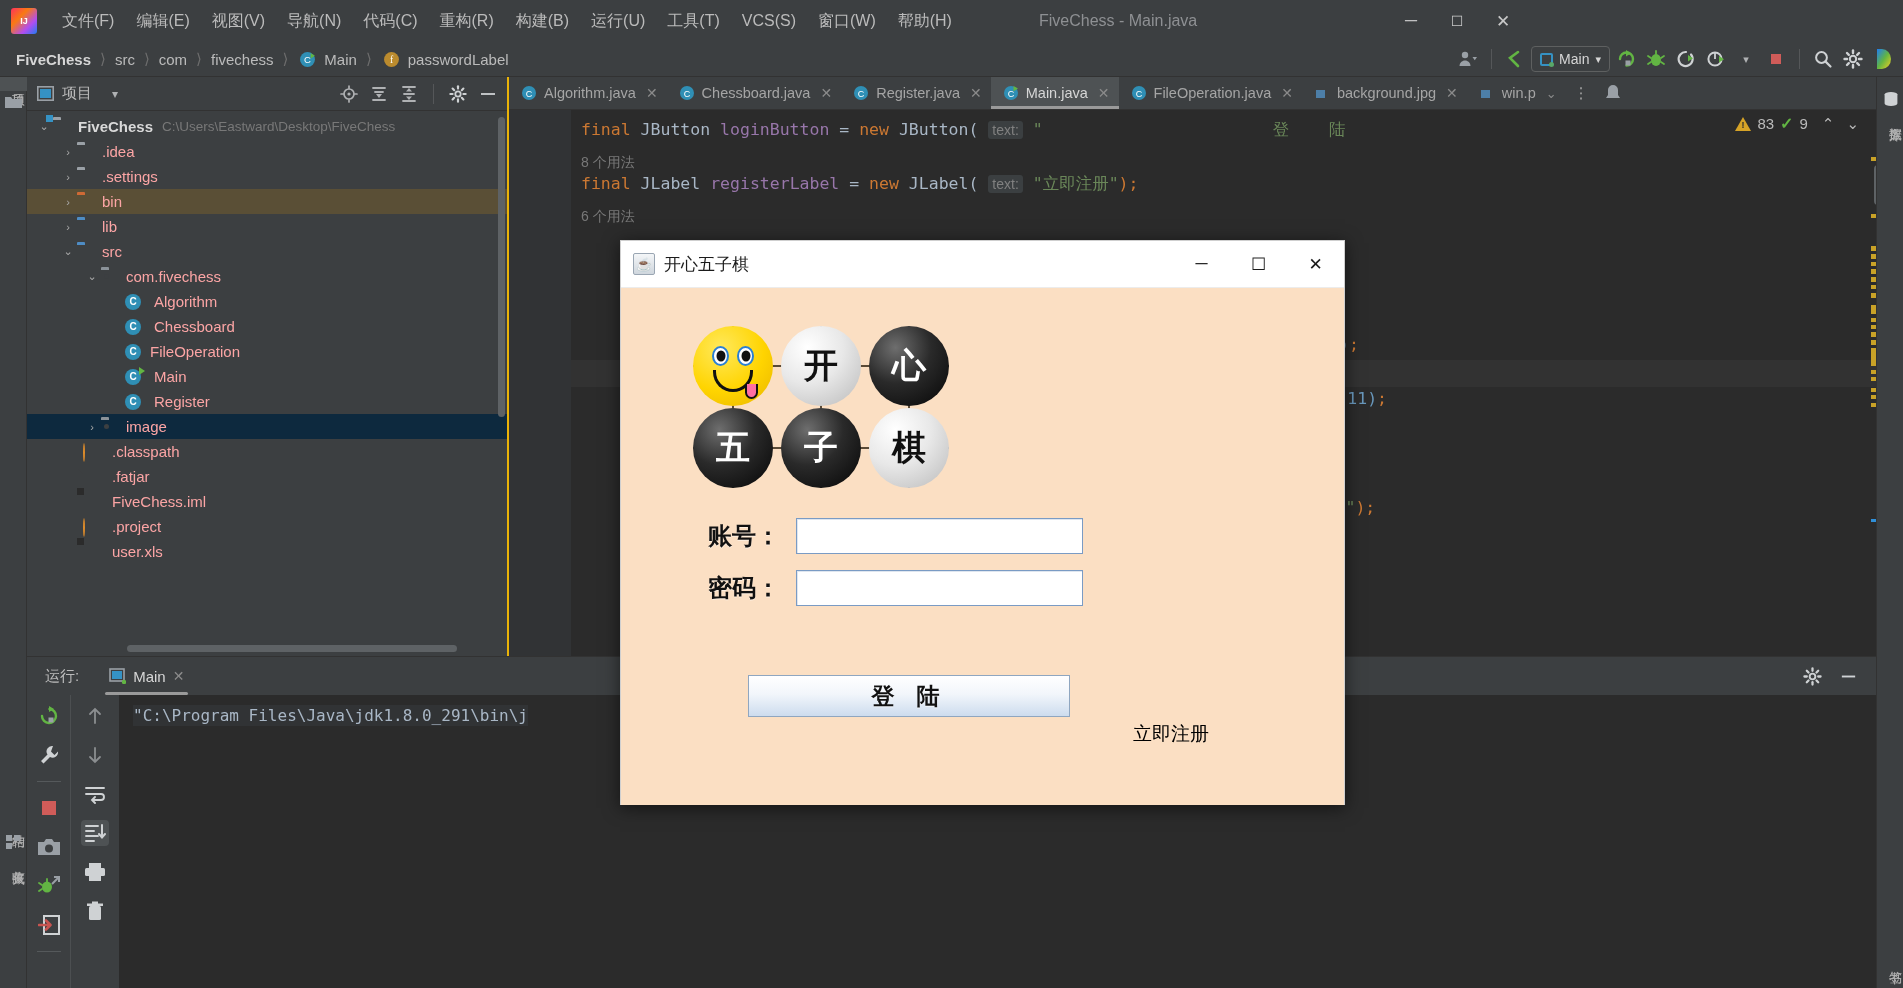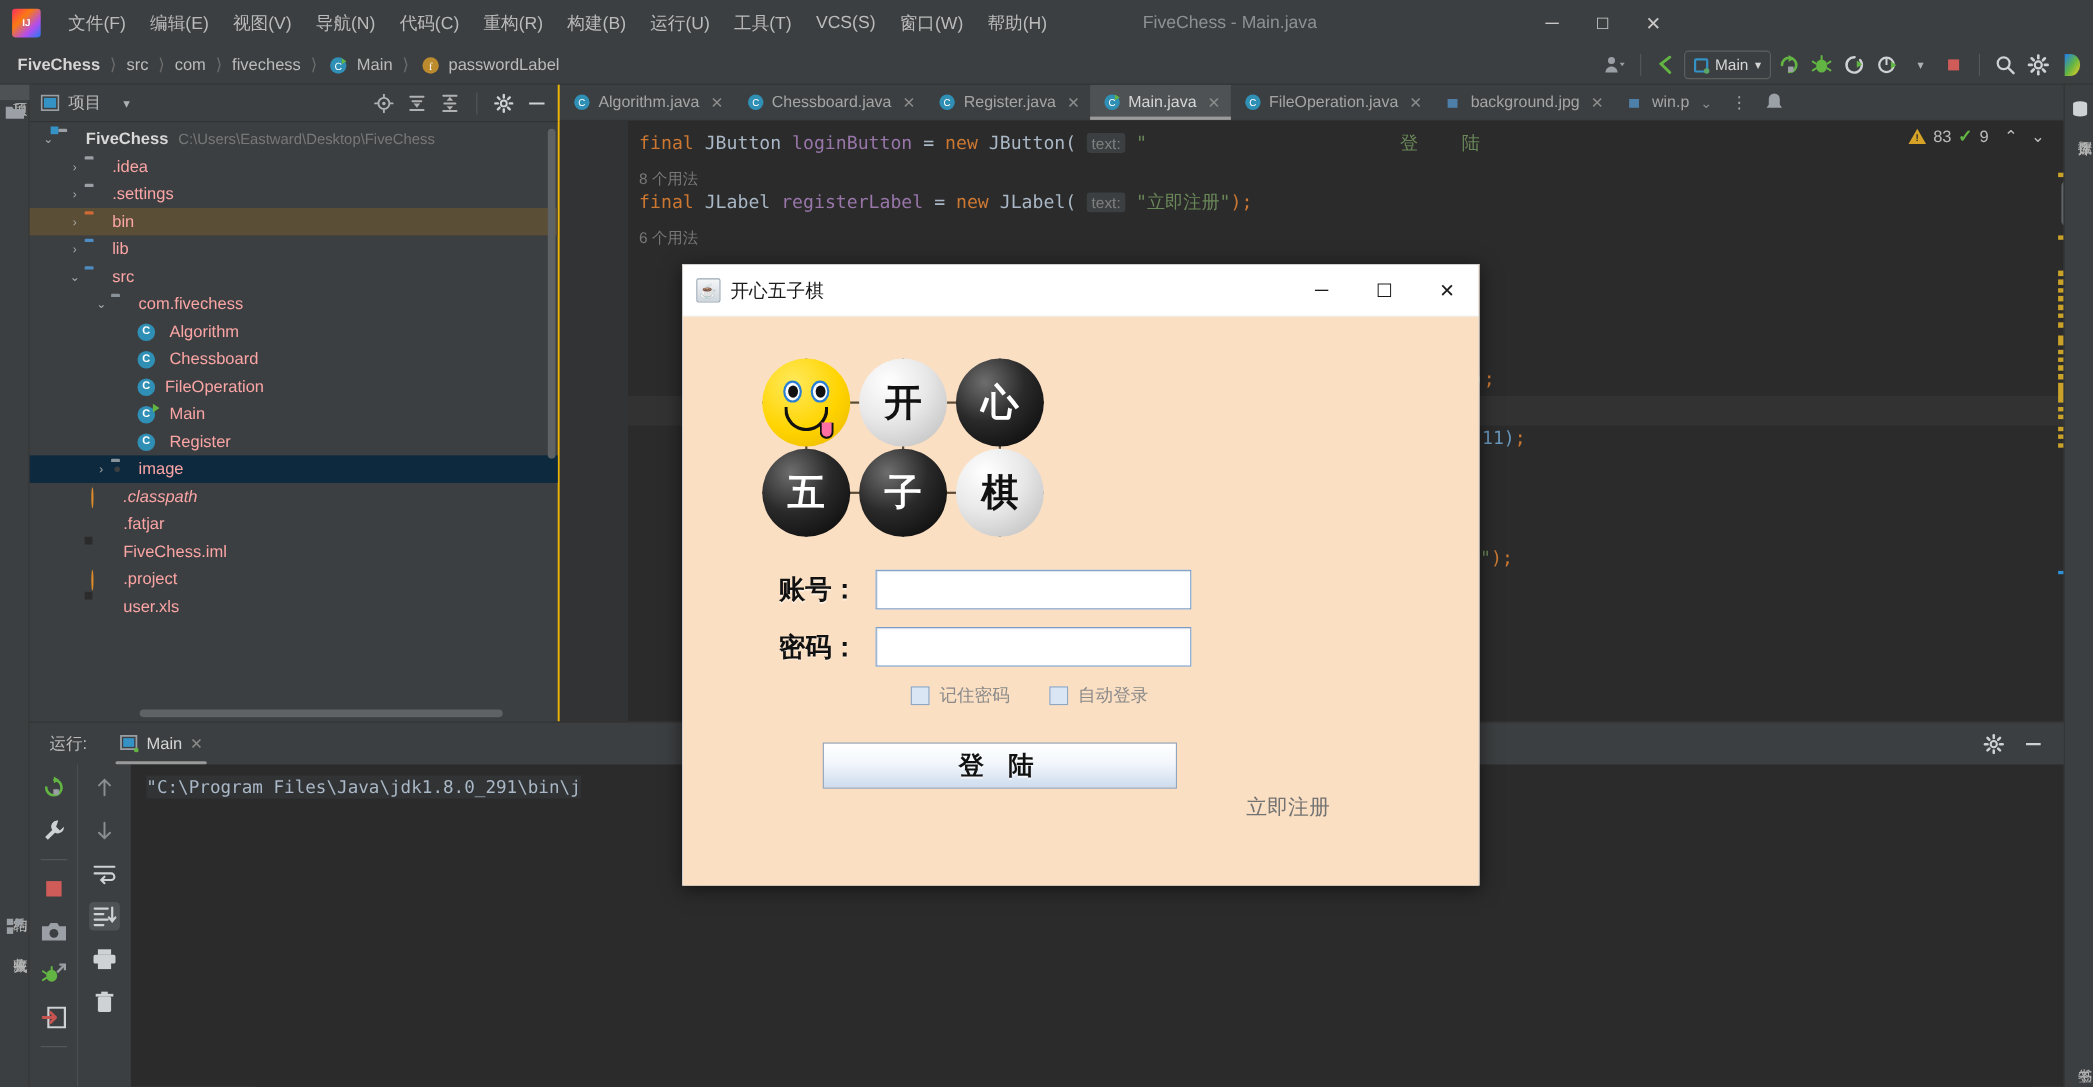--- a/index.html
+++ b/index.html
@@ -329,21 +329,21 @@
     position:absolute; left:127px; top:387px; width:322px; height:42px;
     background:linear-gradient(#ffffff 0%, #f2f6fb 45%, #cddcee 100%);
     border:1px solid #8fa6c0;
     display:flex; align-items:center; justify-content:center;
     font-size:23px; font-weight:bold; color:#111; letter-spacing:7px;
     font-family:"DejaVu Sans",sans-serif;
     text-shadow:0 1px 0 rgba(255,255,255,.6);
   }
   .reglink{
     position:absolute; right:135px; top:433px;
-    font-size:19px; color:#737373; font-family:Liberation Sans, sans-serif;
+    font-size:19px; color:#000000; font-family:Liberation Sans, sans-serif;
   }
 
   svg{display:block;}
 </style>
 </head>
 <body>
 
 <div id="root">
 
   <div class="titlebar">
@@ -653,21 +653,21 @@
           </span>
         <span class="tlabel" style="margin-left:4px;">Register</span>
       </div>
 
       <div class="trow sel-blue" style="padding-left:56px;">
         <span class="chev">›</span>
         <span class="ficon"><span class="folder mod"></span></span>
         <span class="tlabel">image</span>
       </div>
 
-      <div class="trow" style="padding-left:56px;font-style:italic;">
+      <div class="trow" style="padding-left:56px;">
         <span class="ficon" style="width:18px;height:16px;"><span class="xmlico"></span></span>
         <span class="tlabel" style="margin-left:4px;">.classpath</span>
       </div>
 
       <div class="trow" style="padding-left:56px;">
         <span class="ficon" style="width:18px;height:16px;"><span class="fileico"></span></span>
         <span class="tlabel" style="margin-left:4px;">.fatjar</span>
       </div>
 
       <div class="trow" style="padding-left:56px;">
@@ -1009,26 +1009,20 @@
 
       <div class="form">
         <div class="frow">
           <span class="flabel">账号：</span>
           <input class="finput" type="text" placeholder="" style="">
         </div>
         <div class="frow">
           <span class="flabel">密码：</span>
           <input class="finput" type="password" placeholder="" style="">
         </div>
-        <div class="checks">
-          <span class="chk"></span>
-          <span class="chklbl">记住密码</span>
-          <span class="chk"></span>
-          <span class="chklbl">自动登录</span>
-        </div>
       </div>
 
       <div class="loginbtn">登  陆</div>
       <div class="reglink">立即注册</div>
     </div>
   </div>
 
 </div>
 
 </body></html>

